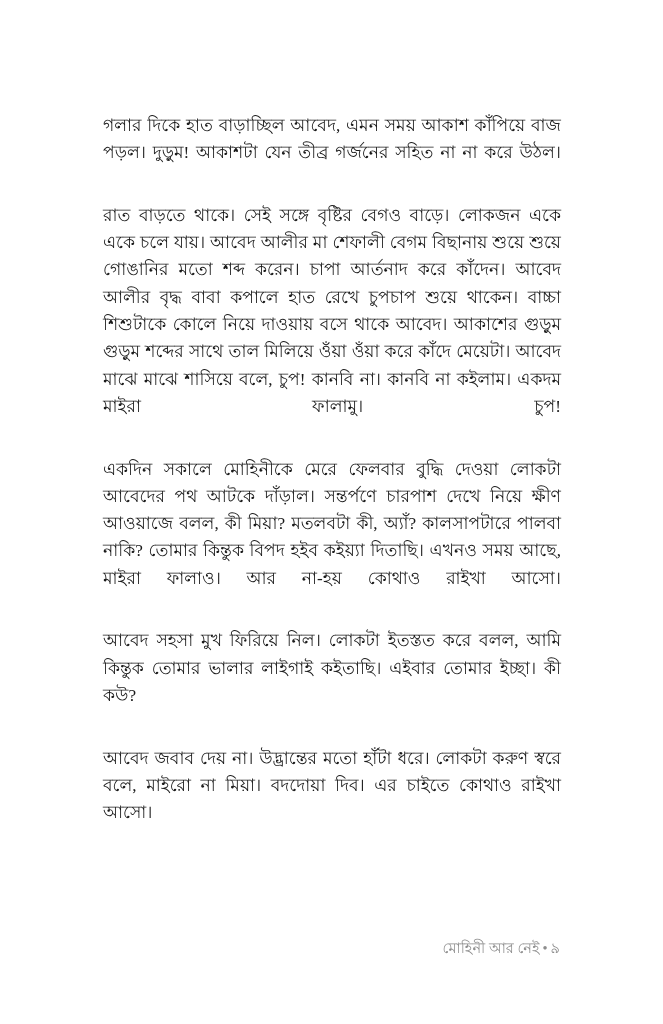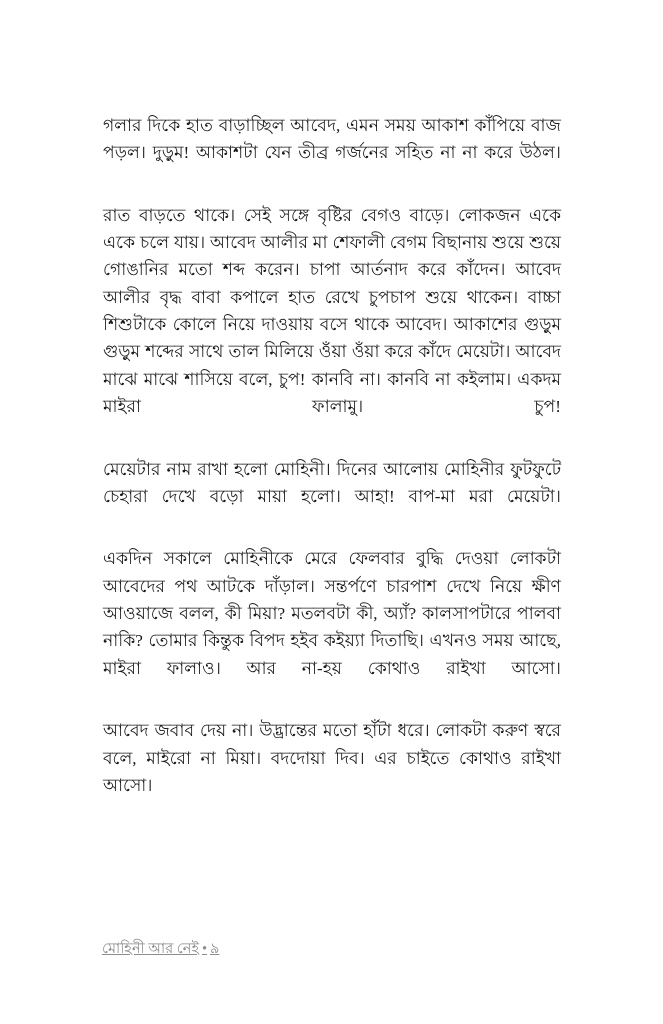--- a/index.html
+++ b/index.html
@@ -48,42 +48,42 @@
     content: "";
     display: inline-block;
     width: 100%;
   }
 
   .footer {
     position: absolute;
     right: 103px;
     top: 938px;
     width: 458px;
+    text-align: right;
     font-family: "Liberation Serif", "DejaVu Serif", serif;
     font-size: 14.5px;
     line-height: 20px;
     color: #8d8d8d;
     white-space: nowrap;
-    text-decoration: underline;
   }
 
   .footer .sep {
     padding: 0 3px;
   }
 </style>
 </head>
 <body>
 
 <div class="page">
 
   <div class="text-block">
     <p class="para">গলার দিকে হাত বাড়াচ্ছিল আবেদ, এমন সময় আকাশ কাঁপিয়ে বাজ পড়ল। দুড়ুম! আকাশটা যেন তীব্র গর্জনের সহিত না না করে উঠল।</p>
     <p class="para">রাত বাড়তে থাকে। সেই সঙ্গে বৃষ্টির বেগও বাড়ে। লোকজন একে একে চলে যায়। আবেদ আলীর মা শেফালী বেগম বিছানায় শুয়ে শুয়ে গোঙানির মতো শব্দ করেন। চাপা আর্তনাদ করে কাঁদেন। আবেদ আলীর বৃদ্ধ বাবা কপালে হাত রেখে চুপচাপ শুয়ে থাকেন। বাচ্চা শিশুটাকে কোলে নিয়ে দাওয়ায় বসে থাকে আবেদ। আকাশের গুড়ুম গুড়ুম শব্দের সাথে তাল মিলিয়ে ওঁয়া ওঁয়া করে কাঁদে মেয়েটা। আবেদ মাঝে মাঝে শাসিয়ে বলে, চুপ! কানবি না। কানবি না কইলাম। একদম মাইরা ফালামু। চুপ!</p>
-    <p class="para">মেয়েটার নাম রাখা হলো মোহিনী। দিনের আলোয় মোহিনীর ফুটফুটে চেহারা দেখে বড়ো মায়া হলো। আহা! বাপ-মা মরা মেয়েটা।</p>
     <p class="para">একদিন সকালে মোহিনীকে মেরে ফেলবার বুদ্ধি দেওয়া লোকটা আবেদের পথ আটকে দাঁড়াল। সন্তর্পণে চারপাশ দেখে নিয়ে ক্ষীণ আওয়াজে বলল, কী মিয়া? মতলবটা কী, অ্যাঁ? কালসাপটারে পালবা নাকি? তোমার কিন্তুক বিপদ হইব কইয়্যা দিতাছি। এখনও সময় আছে, মাইরা ফালাও। আর না-হয় কোথাও রাইখা আসো।</p>
+    <p class="para">আবেদ সহসা মুখ ফিরিয়ে নিল। লোকটা ইতস্তত করে বলল, আমি কিন্তুক তোমার ভালার লাইগাই কইতাছি। এইবার তোমার ইচ্ছা। কী কউ?</p>
     <p class="para">আবেদ জবাব দেয় না। উদ্ভ্রান্তের মতো হাঁটা ধরে। লোকটা করুণ স্বরে বলে, মাইরো না মিয়া। বদদোয়া দিব। এর চাইতে কোথাও রাইখা আসো।</p>
 
   </div>
 
   <div class="footer">
     <span>মোহিনী আর নেই</span><span class="sep">•</span><span>৯</span>
   </div>
 
 </div>
 

